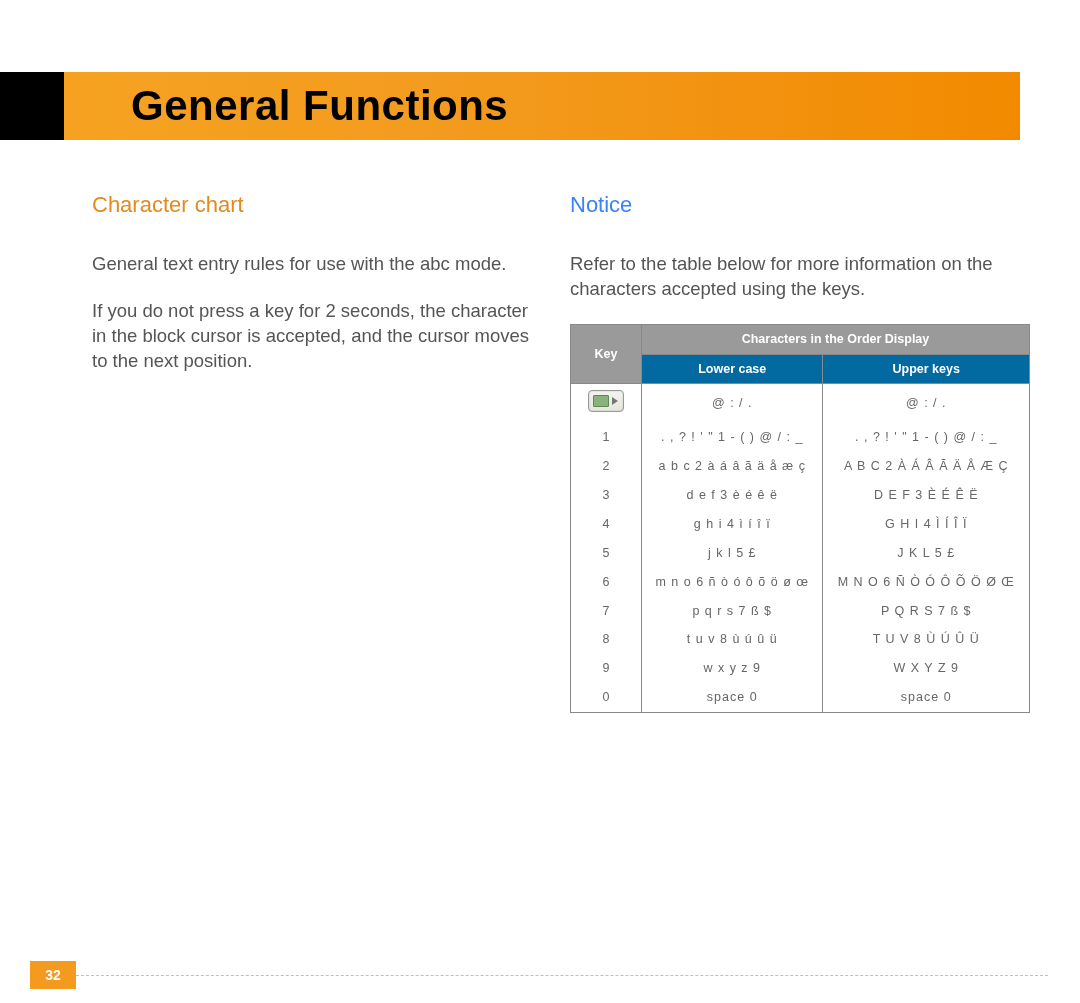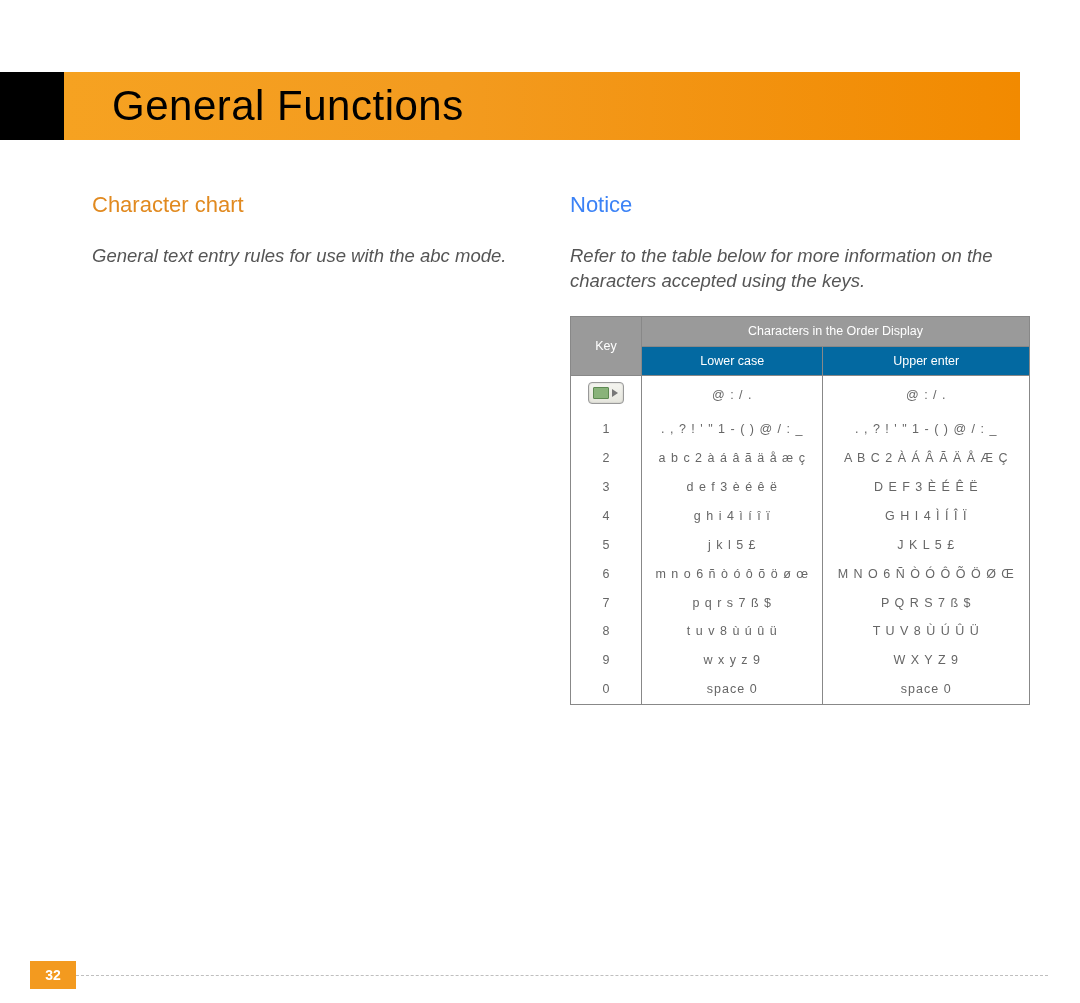--- a/index.html
+++ b/index.html
@@ -31,62 +31,62 @@
   .band-orange {
     position: absolute;
     left: 64px;
     top: 0;
     width: 956px;
     height: 68px;
     background: linear-gradient(90deg,#f6a221 0%, #f39b1f 40%, #f28a00 100%);
   }
   .page-title {
     position: absolute;
-    left: 112px;
+    left: 131px;
     top: 0;
     height: 68px;
     display: flex;
     align-items: center;
     font-size: 42px;
-    font-weight: 400;
+    font-weight: 700;
     color: #000;
     letter-spacing: 0.5px;
   }
   .content {
     position: absolute;
     top: 190px;
     left: 92px;
     width: 928px;
     display: flex;
     gap: 34px;
   }
   .col {
     width: 450px;
     font-size: 18.5px;
     line-height: 1.35;
     color: #555;
   }
   .section-head {
     font-size: 22px;
-    margin-bottom: 24px;
+    margin-bottom: 32px;
   }
   .sh-orange { color: #e18a20; }
   .sh-magenta { color: #3b82f6; }
-  .para { margin-bottom: 22px; font-style: italic; }
+  .para { margin-bottom: 22px; }
 
   table.chart {
     border-collapse: collapse;
     width: 460px;
     font-size: 13px;
     margin-top: 10px;
   }
   table.chart th {
     background: #9a9a9a;
     color: #fff;
-    font-weight: normal;
+    font-weight: bold;
     padding: 6px 4px;
     border: 1px solid #888;
     font-size: 12.5px;
   }
   table.chart th.sub {
     background: #0369a1;
   }
   table.chart td {
     border-left: 1px solid #888;
     border-right: 1px solid #888;
@@ -169,35 +169,36 @@
 <div class="header-band">
   <div class="band-dark"></div>
   <div class="band-orange"></div>
   <div class="page-title">General Functions</div>
 </div>
 
 <div class="content">
   <div class="col">
     <div class="section-head sh-orange">Character chart</div>
     <div class="para">General text entry rules for use with the abc mode.</div>
+    <div class="para">If you do not press a key for 2 seconds, the character in the block cursor is accepted, and the cursor moves to the next position.</div>
   </div>
 
   <div class="col">
     <div class="section-head sh-magenta">Notice</div>
     <div class="para">Refer to the table below for more information on the characters accepted using the keys.</div>
 
     <table class="chart">
       <thead>
         <tr>
           <th rowspan="2">Key</th>
           <th colspan="2">Characters in the Order Display</th>
         </tr>
         <tr>
           <th class="sub">Lower case</th>
-          <th class="sub">Upper enter</th>
+          <th class="sub">Upper keys</th>
         </tr>
       </thead>
       <tbody id="char-rows">
           <tr>
             <td class="key"><span class="key-icon"></span></td>
             <td>@ : / .</td>
             <td>@ : / .</td>
           </tr>
           <tr>
             <td class="key">1</td>

